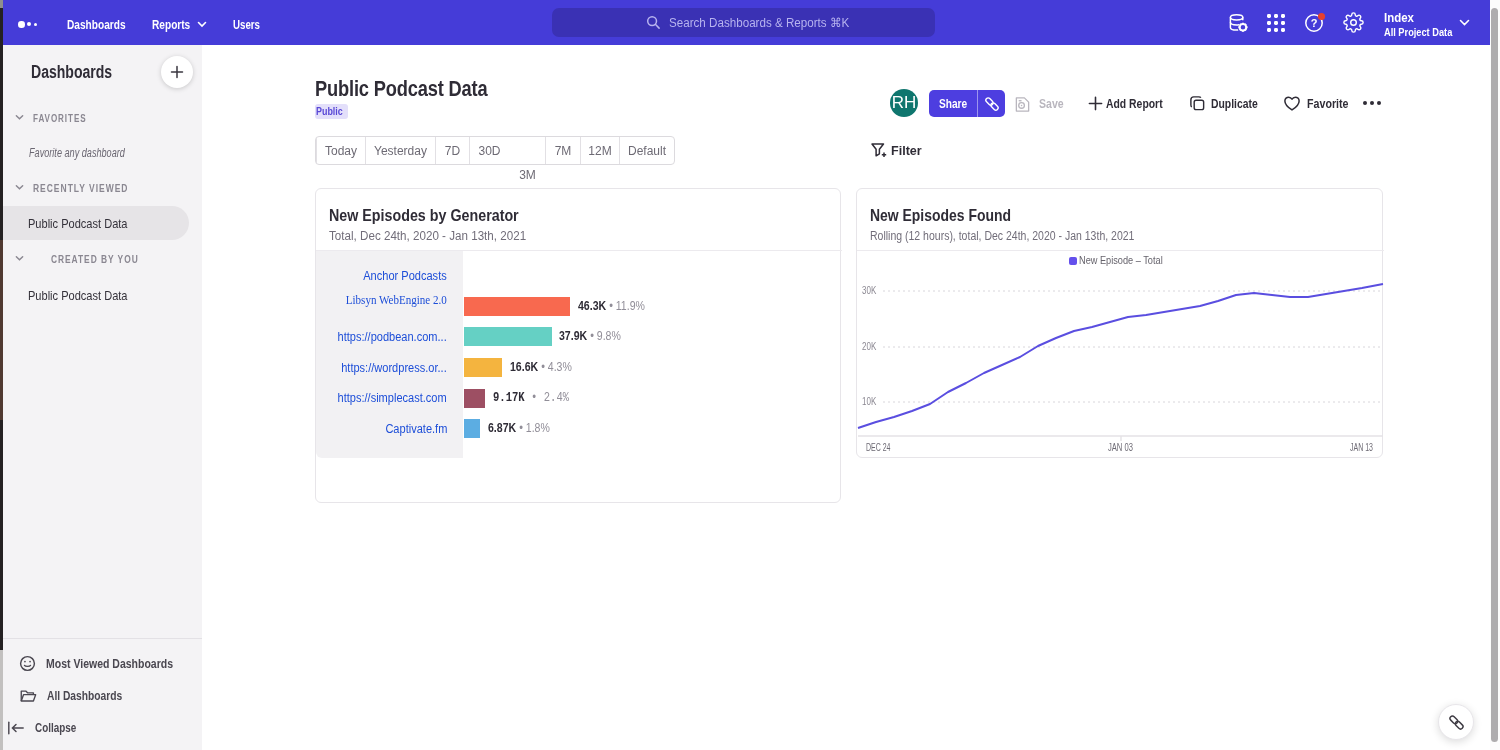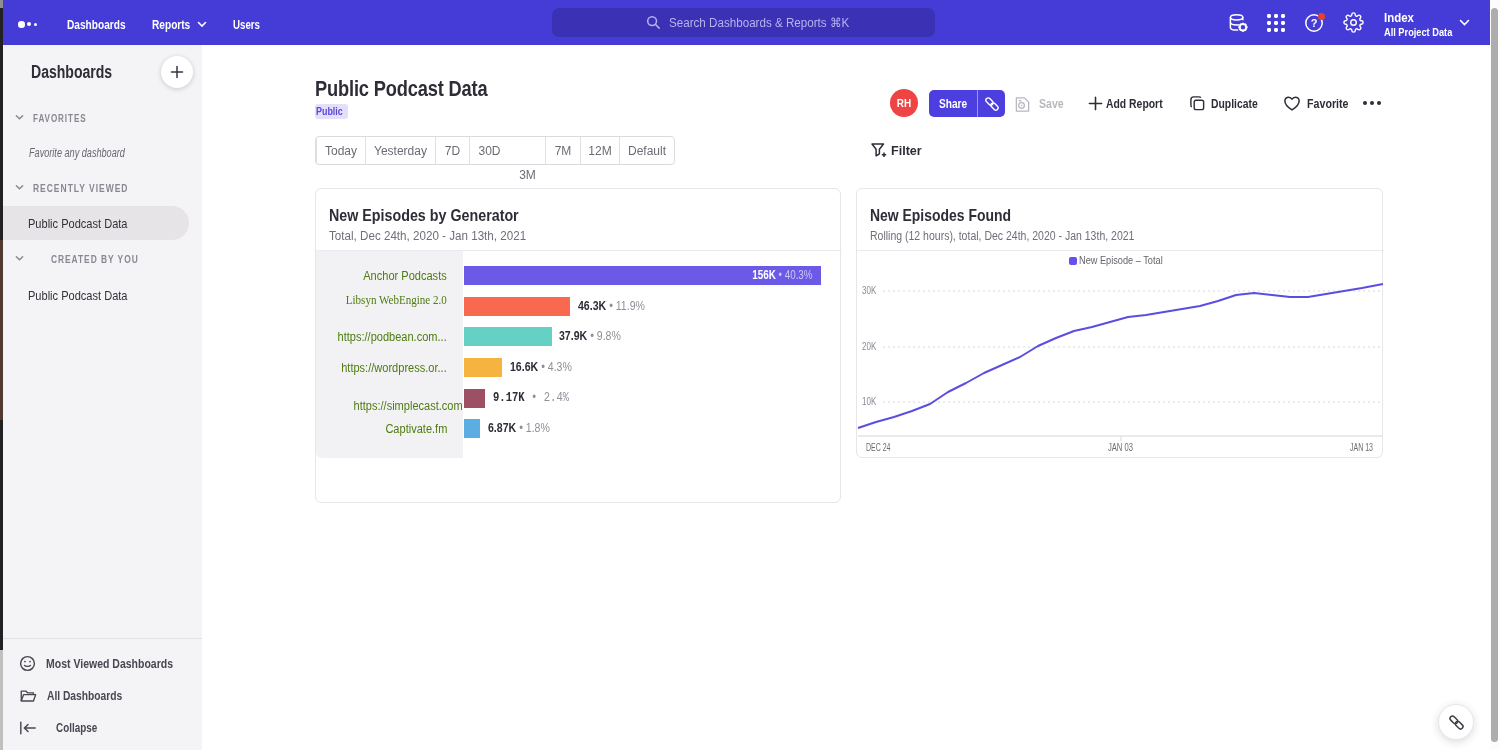--- a/index.html
+++ b/index.html
@@ -37,21 +37,21 @@
   font-size:12px; color:#6d6a74; border-left:1px solid #e2e0e4; white-space:nowrap; }
 #datectl svg { flex-shrink:0; }
 #datectl .seg.first { background:#f2f1f3; border-left:none; color:#2f2c36;
   font-weight:bold; border-radius:3px 0 0 3px; justify-content:flex-start; padding-left:10px; }
 .btn-share { background:#4D3EE0; color:#fff; font-weight:bold; font-size:13px; }
 
 .card { border:1px solid #e7e5e9; border-radius:6px; background:#fff; }
 .cardtitle { font-size:17px; font-weight:bold; color:#2f2c36; }
 .cardsub { font-size:12.5px; color:#716d79; }
 
-.rowlabel { font-size:12px; color:#4d7c0f; text-align:right; }
+.rowlabel { font-size:12px; color:#1d4ed8; text-align:right; }
 .vbold { font-size:12px; font-weight:bold; color:#2f2c36; }
 .vpct { font-size:12px; color:#918e98; }
 svg { display:block; }
 .sx { display:inline-block; transform-origin:0 50%; }
 .sxr { display:inline-block; transform-origin:100% 50%; }
 .vrow { font-size:12px; line-height:14px; white-space:nowrap; }
 </style>
 </head>
 <body>
 <div class="abs" id="strip"></div>
@@ -151,21 +151,21 @@
       </svg>
     <span class="sx" style="transform:scaleX(0.84);">Most Viewed Dashboards</span>
     </div>
   <div class="abs footitem" style="left:16px;top:642px;">
     <svg width="18" height="18" viewBox="0 0 20 20" style="margin-right:10px;" fill="none" stroke="#4a4750" stroke-width="1.5" stroke-linejoin="round">
         <path d="M2.5 15.5 V4.5 H7.5 L9.5 6.5 H16 V8.5"></path>
         <path d="M2.5 15.5 L5 8.5 H18.5 L16 15.5 Z"></path>
       </svg>
     <span class="sx" style="transform:scaleX(0.82);">All Dashboards</span>
     </div>
-  <div class="abs footitem" style="left:16px;top:675px;gap:9px;">
+  <div class="abs footitem" style="left:4px;top:675px;">
     <svg width="18" height="16" viewBox="0 0 20 16" style="margin-right:10px;" stroke="#4a4750" stroke-width="1.6" fill="none" stroke-linecap="round">
         <path d="M2 1.5 V14.5"></path>
         <path d="M18 8 H6.5 M10 4 L6 8 L10 12"></path>
       </svg>
     <span class="sx" style="transform:scaleX(0.79);">Collapse</span>
     </div>
 </div>
 
 <div class="abs" id="main">
   <h1 class="abs" style="left:113px;top:31px;"><span class="sx" style="transform:scaleX(0.83);">Public Podcast Data</span></h1>
@@ -180,21 +180,21 @@
     <div class="seg" style="width:35px;">7M</div>
     <div class="seg" style="width:39px;">12M</div>
     <div class="seg" style="width:55px;">Default</div>
   </div>
   <svg class="abs" style="left:668px;top:96px;" width="18" height="18" viewBox="0 0 18 18" fill="none" stroke="#2f2c36" stroke-width="1.5" stroke-linejoin="round">
       <path d="M2 3 H13.5 L9.4 8.2 V12.8 L6.1 14.8 V8.2 Z"></path>
       <path d="M14 11.5 V16 M11.8 13.75 H16.2" stroke-width="1.5"></path>
     </svg>
   <div class="abs" style="left:689px;top:98px;font-size:13.5px;font-weight:bold;color:#2f2c36;"><span class="sx" style="transform:scaleX(0.93);">Filter</span></div>
 
-  <div class="abs" style="left:688px;top:44px;width:28px;height:28px;border-radius:50%;background:#ef4444;color:#fff;font-size:10px;font-weight:bold;display:flex;align-items:center;justify-content:center;">RH</div>
+  <div class="abs" style="left:688px;top:44px;width:28px;height:28px;border-radius:50%;background:#0f766e;color:#fff;font-size:17px;font-weight:normal;display:flex;align-items:center;justify-content:center;">RH</div>
   <div class="abs btn-share" style="left:727px;top:45px;width:48px;height:27px;border-radius:5px 0 0 5px;display:flex;align-items:center;justify-content:center;">
       <span style="display:inline-block;transform:scaleX(0.78);">Share</span>
     </div>
   <div class="abs" style="left:775px;top:45px;width:28px;height:27px;background:#4D3EE0;border-radius:0 5px 5px 0;border-left:1px solid rgba(255,255,255,0.45);display:flex;align-items:center;justify-content:center;">
     <svg width="16" height="16" viewBox="0 0 24 24" fill="none" stroke="#fff" stroke-width="2.1">
         <g transform="rotate(45 12 12)">
           <rect x="0.5" y="8.6" width="12.4" height="6.8" rx="3.4"></rect>
           <rect x="11.1" y="8.6" width="12.4" height="6.8" rx="3.4"></rect>
         </g>
       </svg>
@@ -227,23 +227,22 @@
 
   <div class="abs card" style="left:113px;top:143px;width:526px;height:315px;">
     <div class="cardtitle" style="position:absolute;left:13px;top:17px;white-space:nowrap;"><span class="sx" style="transform:scaleX(0.84);">New Episodes by Generator</span></div>
     <div class="cardsub" style="position:absolute;left:13px;top:40px;white-space:nowrap;"><span class="sx" style="transform:scaleX(0.93);">Total, Dec 24th, 2020 - Jan 13th, 2021</span></div>
     <div style="position:absolute;left:0;top:61px;width:147px;height:208px;background:#f2f1f3;border-top:1px solid #eceaee;border-radius:0 0 0 6px;"></div>
     <div style="position:absolute;left:147px;top:61px;width:379px;height:208px;border-top:1px solid #eceaee;"></div>
     <div class="rowlabel" style="position:absolute;left:0;top:80px;width:131px;"><span class="sxr" style="transform:scaleX(0.92);">Anchor Podcasts</span></div>
     <div class="rowlabel" style="position:absolute;left:0;top:104px;width:131px;font-family:Liberation Serif, serif;"><span class="sxr" style="transform:scaleX(0.92);">Libsyn WebEngine 2.0</span></div>
     <div class="rowlabel" style="position:absolute;left:0;top:141px;width:131px;"><span class="sxr" style="transform:scaleX(0.92);">https://podbean.com...</span></div>
     <div class="rowlabel" style="position:absolute;left:0;top:172px;width:131px;"><span class="sxr" style="transform:scaleX(0.92);">https://wordpress.or...</span></div>
-    <div class="rowlabel" style="position:absolute;left:16px;top:202px;width:131px;margin-top:8px;"><span class="sxr" style="transform:scaleX(0.92);">https://simplecast.com</span></div>
+    <div class="rowlabel" style="position:absolute;left:0;top:202px;width:131px;"><span class="sxr" style="transform:scaleX(0.92);">https://simplecast.com</span></div>
     <div class="rowlabel" style="position:absolute;left:0;top:233px;width:131px;"><span class="sxr" style="transform:scaleX(0.92);">Captivate.fm</span></div>
-    <div style="position:absolute;left:148px;top:77px;width:357px;height:19px;background:#6C59E6;color:#fff;font-size:12px;text-align:right;line-height:19px;padding-right:8px;white-space:nowrap;"><span class="sxr" style="transform:scaleX(0.82);"><b>156K</b> <span style="color:#cdc7f5;">• 40.3%</span></span></div>
     <div style="position:absolute;left:148px;top:108px;width:106px;height:19px;background:#F8694F;"></div>
     <div class="vrow" style="position:absolute;left:262px;top:110px;"><span class="sx" style="transform:scaleX(0.88);"><span class="vbold">46.3K</span> <span class="vpct">• 11.9%</span></span></div>
     <div style="position:absolute;left:148px;top:138px;width:88px;height:19px;background:#65D0C4;"></div>
     <div class="vrow" style="position:absolute;left:243px;top:140px;"><span class="sx" style="transform:scaleX(0.88);"><span class="vbold">37.9K</span> <span class="vpct">• 9.8%</span></span></div>
     <div style="position:absolute;left:148px;top:169px;width:38px;height:19px;background:#F4B43F;"></div>
     <div class="vrow" style="position:absolute;left:194px;top:171px;"><span class="sx" style="transform:scaleX(0.88);"><span class="vbold">16.6K</span> <span class="vpct">• 4.3%</span></span></div>
     <div style="position:absolute;left:148px;top:200px;width:21px;height:19px;background:#9D4F63;"></div>
     <div class="vrow" style="position:absolute;left:177px;top:202px;font-family:Liberation Mono, monospace;"><span class="sx" style="transform:scaleX(0.88);"><span class="vbold">9.17K</span> <span class="vpct">• 2.4%</span></span></div>
     <div style="position:absolute;left:148px;top:230px;width:16px;height:19px;background:#5CADE2;"></div>
     <div class="vrow" style="position:absolute;left:172px;top:232px;"><span class="sx" style="transform:scaleX(0.88);"><span class="vbold">6.87K</span> <span class="vpct">• 1.8%</span></span></div>

